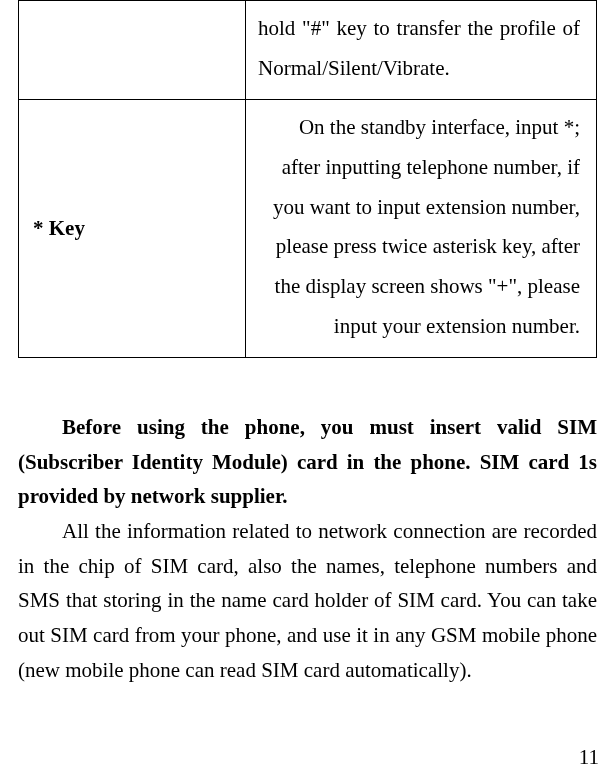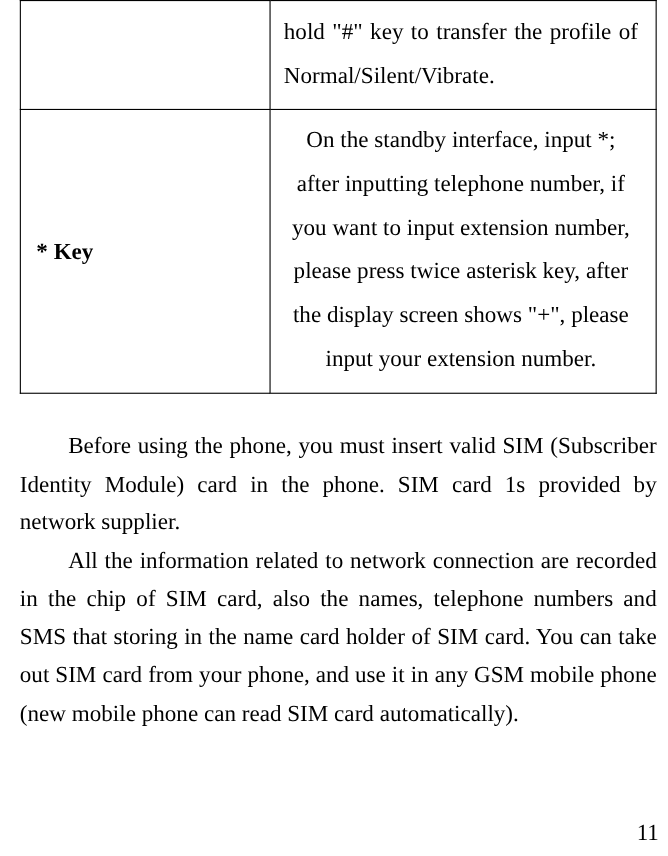--- a/index.html
+++ b/index.html
@@ -33,21 +33,21 @@
     font-weight: bold;
     font-size: 22px;
   }
   .cell-right {
     padding: 8px 16px 10px 12px;
     line-height: 1.9;
     text-align: justify;
     text-justify: inter-word;
   }
   .cell-right .no-justify {
-    text-align: center;
+    text-align: right;
     display: block;
   }
   h2.section {
     font-size: 24px;
     font-weight: bold;
     margin: 40px 0 0 0;
     padding: 0;
   }
   .section-number {
     display: inline-block;
@@ -65,22 +65,22 @@
   }
   .para {
     font-size: 21px;
     line-height: 1.65;
     text-align: justify;
     text-justify: inter-word;
     text-indent: 44px;
     margin: 0;
   }
   .para.first {
-    margin-top: 30px;
-    font-weight: normal;
+    margin-top: 52px;
+    font-weight: bold;
   }
   .page-number {
     position: absolute;
     bottom: 8px;
     right: 8px;
     font-size: 21px;
   }
 </style>
 </head>
 <body>

